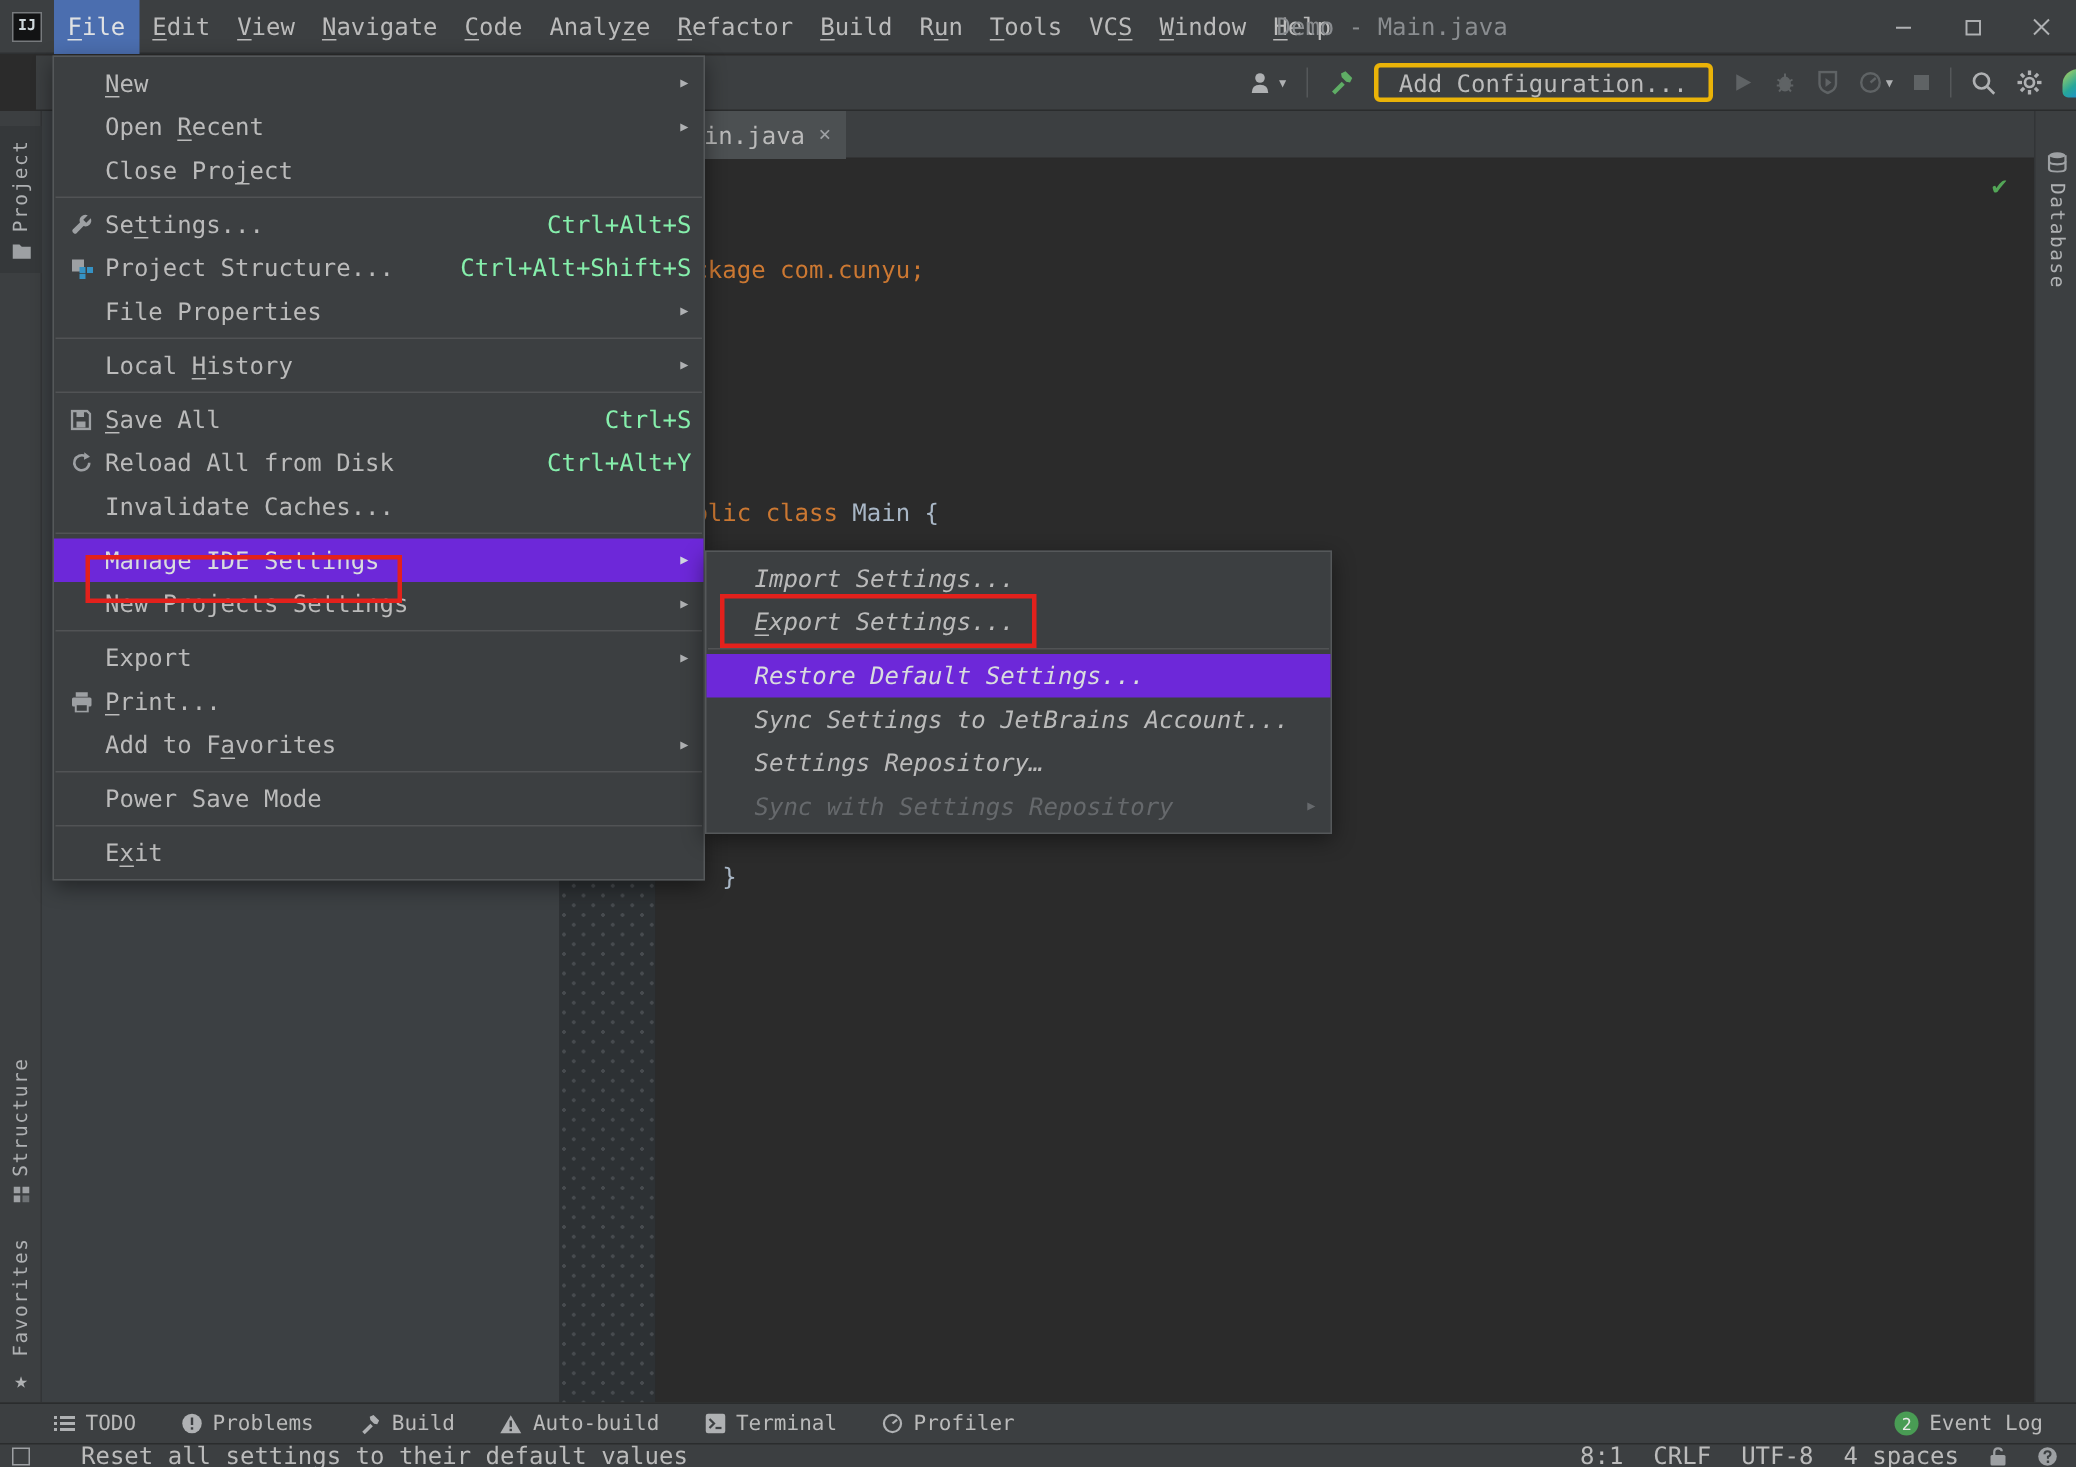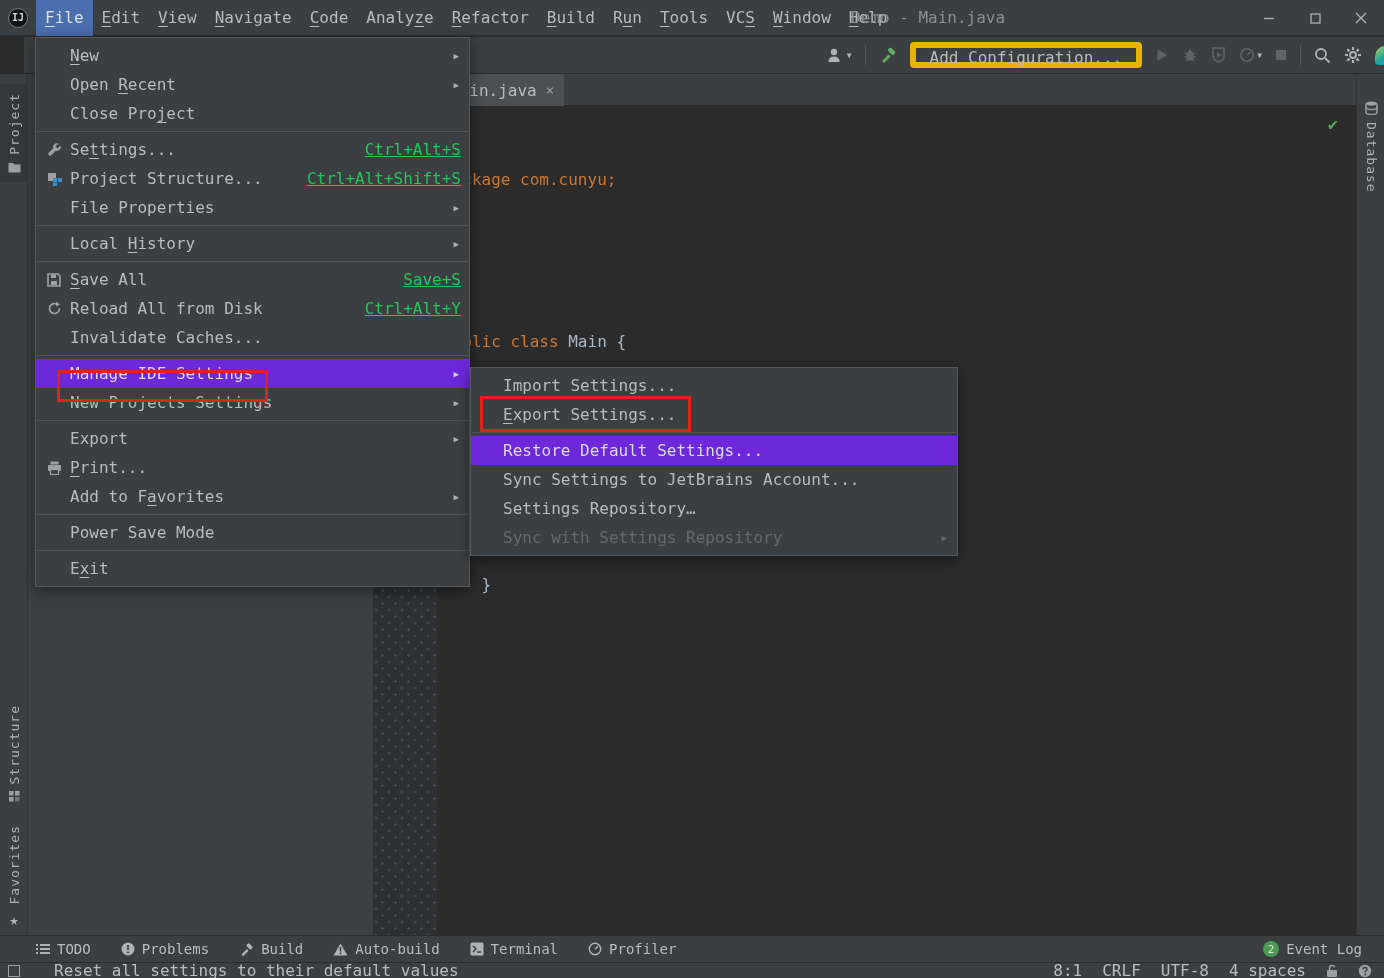--- a/index.html
+++ b/index.html
@@ -8,37 +8,37 @@
     position:relative; width:1384px; height:978px; overflow:hidden;
     background:#2b2b2b; font-family:"DejaVu Sans Mono", monospace;
     color:#bbbbbb; font-size:16px; -webkit-font-smoothing:antialiased;
   }
   u { text-decoration:underline; text-underline-offset:3px; }
 
   
   #titlebar { position:absolute; left:0; top:0; width:1384px; height:36px;
     background:#3c3f41; border-bottom:1px solid #2e3133; display:flex; align-items:center; }
   #logo { width:20px; height:20px; margin:0 8px 0 8px; background:#121314;
-    border:1px solid #777a7d; border-radius:10px; color:#cfd8dc; font-size:10px;
+    border:1px solid #777a7d; border-radius:0; color:#cfd8dc; font-size:10px;
     display:flex; align-items:center; justify-content:center; font-weight:bold; }
   .mb-item { height:36px; line-height:36px; padding:0 9px; color:#bbbbbb; cursor:default; }
   .mb-item.sel { background:#4b6eaf; color:#dfe1e3; }
   #win-title { position:absolute; left:851px; top:0; line-height:36px; color:#8a8d90; }
   #win-controls { position:absolute; right:0; top:0; height:36px; display:flex; }
   .wc { width:46px; height:36px; display:flex; align-items:center; justify-content:center; color:#afb1b3; }
 
   
   #toolbar { position:absolute; left:0; top:37px; width:1384px; height:37px;
     background:#3c3f41; border-bottom:1px solid #2a2c2d; display:flex; align-items:center;margin-left:24px; }
   #breadcrumb-frag { margin-left:14px; color:#bbbbbb; }
   #tb-right { margin-left:auto; display:flex; align-items:center; gap:13px; padding-right:14px; }
   .tb-ico { display:flex; align-items:center; justify-content:center; color:#afb1b3; }
   .tb-ico.dis { color:#5f6365; }
   .vsep { width:1px; height:20px; background:#55585a; }
-  #add-config { height:26px; line-height:24px; padding:0 14px; border:6px solid #eab308;
+  #add-config { height:26px; line-height:24px; padding:0 14px; border:3px solid #eab308;
     border-radius:4px; color:#bbbbbb; background:transparent; font:inherit; }
   .dd-arrow { font-size:8px; color:#afb1b3; margin-left:2px; }
   #gradient-plugin { width:19px; height:19px; border-radius:55% 20% 55% 20%;
     background:linear-gradient(140deg,#9ccc65 10%,#26a69a 50%,#1e88e5 95%); }
 
   
   #left-stripe { position:absolute; left:0; top:74px; width:28px; height:861px;
     background:#3c3f41; border-right:1px solid #323537; }
   #project-panel { position:absolute; left:28px; top:74px; width:345px; height:861px; background:#3c4043; }
   #dotted-strip { position:absolute; left:373px; top:74px; width:64px; height:861px; background:#2d3134;
@@ -62,25 +62,25 @@
   .tab-close { color:#9da0a3; font-size:14px; }
   #code { position:absolute; left:6px; top:38px; line-height:27px; white-space:pre; font-size:16px; }
   .kw { color:#cc7832; } .plain { color:#a9b7c6; } .method { color:#ffc66d; font-weight:bold; }
   .str { color:#6a8759; } .field { color:#9876aa; font-style:italic; }
   #inspect-ok { position:absolute; right:18px; top:40px; color:#53a657; font-size:17px; }
 
   
   .popup { position:absolute; background:#3c3f41; border:1px solid #55585a;
     box-shadow:0 4px 14px rgba(0,0,0,.45); padding:3px 0; z-index:20; }
   #file-menu { left:35px; top:37px; width:435px; }
-  #settings-submenu { left:470px; top:367px; width:488px; }
+  #settings-submenu { left:470px; top:367px; width:418px;font-style:italic; }
   .mi { height:29px; display:flex; align-items:center; padding:0 8px 0 6px; color:#bbbbbb; }
   .mi .ico-cell { width:24px; display:flex; align-items:center; justify-content:center; color:#afb1b3; }
   .mi .lbl { margin-left:4px; }
-  .mi .sc { margin-left:auto; color:#22c55e;text-decoration:underline; }
+  .mi .sc { margin-left:auto; color:#86efac; }
   .mi .arr { margin-left:auto; font-size:9px; color:#afb1b3; padding-right:2px; }
   .mi.hl { background:#6d28d9; color:#d9dcde; }
   .mi.hl .sc,.mi.hl .arr,.mi.hl .ico-cell { color:#cfd6e0; }
   .mi.dis { color:#66696c; }
   .mi.dis .arr { color:#66696c; }
   .msep { height:1px; background:#515355; margin:3px 1px; }
   #settings-submenu .mi { padding-left:4px; }
 
   
   .anno { position:absolute; border:3px solid #e3211c; z-index:50; pointer-events:none; }
@@ -329,21 +329,21 @@
     <div class="msep"></div>
     <div class="mi">
       <span class="ico-cell">
           <svg width="14" height="14" viewBox="0 0 14 14">
             <path d="M1 1 H11 L13 3 V13 H1 Z" fill="none" stroke="#9da0a3" stroke-width="1.6"></path>
             <rect x="4" y="8" width="6" height="4" fill="#9da0a3"></rect>
             <rect x="4" y="1.5" width="5" height="3.5" fill="#9da0a3"></rect>
           </svg>
         </span>
       <span class="lbl"><u>S</u>ave All</span>
-        <span class="sc">Save+S</span>
+        <span class="sc">Ctrl+S</span>
     </div>
     <div class="mi">
       <span class="ico-cell">
           <svg width="15" height="15" viewBox="0 0 15 15">
             <path d="M12.5 7.5 A5 5 0 1 1 10 3.2" fill="none" stroke="#9da0a3" stroke-width="1.7"></path>
             <path d="M9.2 0.5 L13 3.5 L9 5.5 Z" fill="#9da0a3"></path>
           </svg>
         </span>
       <span class="lbl">Reload All from Disk</span>
         <span class="sc">Ctrl+Alt+Y</span>

